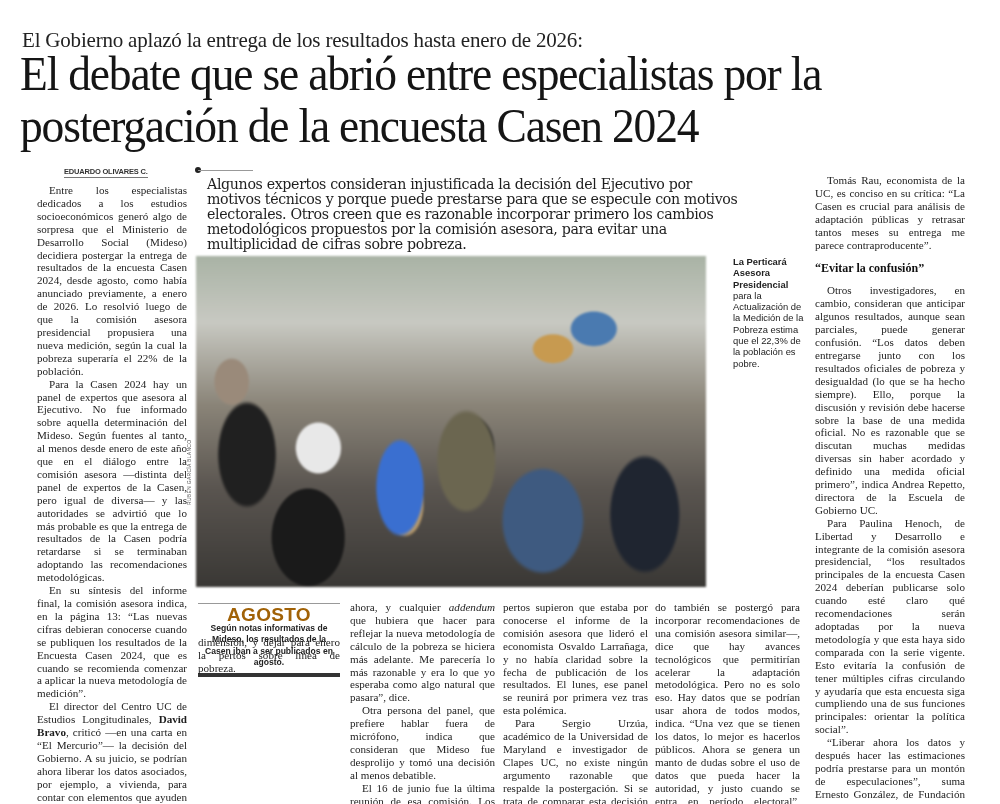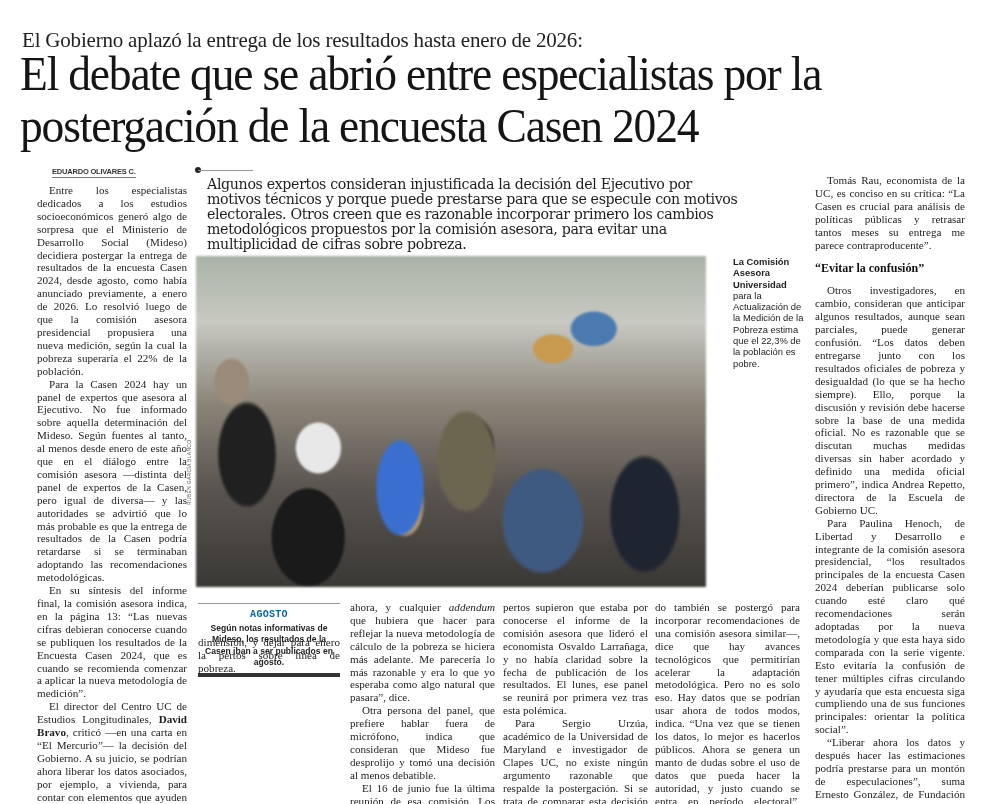--- a/index.html
+++ b/index.html
@@ -1,19 +1,19 @@
 <!DOCTYPE html>
 <html><head>
 <meta charset="utf-8">
 <style>
   html, body { margin:0; padding:0; background:#ffffff; }
   body { width:1000px; height:804px; position:relative; overflow:hidden; color:#1a1a1a; font-family:"DejaVu Serif", serif; }
   .kicker { position:absolute; left:22px; top:28px; font-family:"Liberation Serif", serif; font-size:21px; letter-spacing:-0.2px; color:#222; }
   .headline { position:absolute; left:20px; top:48px; width:970px; font-family:"Liberation Serif", serif; font-size:49px; line-height:52px; letter-spacing:-1.3px; color:#151515; transform:scaleX(0.93); transform-origin:left top; }
-  .byline { position:absolute; left:52px; top:167px; font-family:"Liberation Sans", sans-serif; font-size:7.5px; font-weight:bold; color:#333; border-bottom:1px solid #777; padding-bottom:1px; letter-spacing:-0.2px; }
+  .byline { position:absolute; left:64px; top:167px; font-family:"Liberation Sans", sans-serif; font-size:7.5px; font-weight:bold; color:#333; border-bottom:1px solid #777; padding-bottom:1px; letter-spacing:-0.2px; }
   .col { position:absolute; font-family:"Liberation Serif", serif; font-size:11.1px; line-height:12.9px; text-align:justify; color:#1d1d1d; }
   .col p { margin:0; text-indent:12px; }
   .col p.noindent { text-indent:0; }
   .col1 { left:37px; top:184px; width:150px; }
   .col2 { left:198px; top:636px; width:142px; }
   .col3 { left:350px; top:601px; width:145px; }
   .col4 { left:503px; top:601px; width:145px; }
   .col5 { left:655px; top:601px; width:145px; }
   .col6 { left:815px; top:174px; width:150px; }
   .subhead { font-family:"Liberation Serif", serif; font-weight:bold; font-size:12px; line-height:17px; margin:9px 0 7px 0; text-align:left; color:#111; }
@@ -34,38 +34,38 @@
       radial-gradient(ellipse 30px 40px at 7% 38%, #9a8a7a 55%, transparent 60%),
       radial-gradient(ellipse 40px 30px at 78% 22%, #4a7ab0 55%, transparent 60%),
       radial-gradient(ellipse 35px 25px at 70% 28%, #c79a50 55%, transparent 60%),
       linear-gradient(180deg, #a9b3a5 0%, #c8c9c2 20%, #8a8478 45%, #5a5550 70%, #3a3835 100%);
     filter:blur(1.2px);
   }
   .photo-credit { position:absolute; left:186px; top:505px; width:70px; transform:rotate(-90deg); transform-origin:left top; font-family:"Liberation Sans", sans-serif; font-size:5px; color:#555; letter-spacing:0.3px; }
   .photo-caption { position:absolute; left:733px; top:256px; width:75px; font-family:"Liberation Sans", sans-serif; font-size:9.4px; line-height:11.3px; color:#222; }
   .photo-caption b { font-weight:bold; }
   .pull { position:absolute; left:198px; top:603px; width:142px; text-align:center; border-top:1px solid #999; padding-top:4px; }
-  .pull-title { font-family:Liberation Mono, monospace; font-weight:bold; font-size:10px; color:#0369a1; letter-spacing:0.3px; line-height:14px; }
+  .pull-title { font-family:Liberation Sans, sans-serif; font-weight:bold; font-size:19px; color:#a16207; letter-spacing:0.3px; line-height:14px; }
   .pull-text { font-family:"Liberation Sans", sans-serif; font-weight:bold; font-size:9.3px; line-height:11.3px; color:#222; margin-top:1px; transform:scaleX(0.92); transform-origin:center; }
   .pull-bar { margin-top:5px; height:4px; background:#333; }
 </style>
 </head>
 <body>
 
 <div class="kicker">El Gobierno aplazó la entrega de los resultados hasta enero de 2026:</div>
 <div class="headline">El debate que se abrió entre especialistas por la postergación de la encuesta Casen 2024</div>
 <div class="byline">EDUARDO OLIVARES C.</div>
 
 <div class="deck-dot"></div>
 <div class="deck-rule"></div>
 <div class="deck">Algunos expertos consideran injustificada la decisión del Ejecutivo por motivos técnicos y porque puede prestarse para que se especule con motivos electorales. Otros creen que es razonable incorporar primero los cambios metodológicos propuestos por la comisión asesora, para evitar una multiplicidad de cifras sobre pobreza.</div>
 
 <div class="photo"></div>
 <div class="photo-credit">RUBÉN GARCÍA BLANCO</div>
-<div class="photo-caption"><b>La Comisión Asesora Universidad</b><span> para la Actualización de la Medición de la Pobreza estima que el 22,3% de la población es pobre.</span></div>
+<div class="photo-caption"><b>La Perticará Asesora Presidencial</b><span> para la Actualización de la Medición de la Pobreza estima que el 22,3% de la población es pobre.</span></div>
 
 <div class="col col1">
   <p>Entre los especialistas dedicados a los estudios socioeconómicos generó algo de sorpresa que el Ministerio de Desarrollo Social (Mideso) decidiera postergar la entrega de resultados de la encuesta Casen 2024, desde agosto, como había anunciado previamente, a enero de 2026. Lo resolvió luego de que la comisión asesora presidencial propusiera una nueva medición, según la cual la pobreza superaría el 22% de la población.</p>
   <p>Para la Casen 2024 hay un panel de expertos que asesora al Ejecutivo. No fue informado sobre aquella determinación del Mideso. Según fuentes al tanto, al menos desde enero de este año que en el diálogo entre la comisión asesora —distinta del panel de expertos de la Casen, pero igual de diversa— y las autoridades se advirtió que lo más probable es que la entrega de resultados de la Casen podría retardarse si se terminaban adoptando las recomendaciones metodológicas.</p>
   <p>En su síntesis del informe final, la comisión asesora indica, en la página 13: “Las nuevas cifras debieran conocerse cuando se publiquen los resultados de la Encuesta Casen 2024, que es cuando se recomienda comenzar a aplicar la nueva metodología de medición”.</p>
   <p><span>El director del Centro UC de Estudios Longitudinales, </span><b>David Bravo</b><span>, criticó —en una carta en “El Mercurio”— la decisión del Gobierno. A su juicio, se podrían ahora liberar los datos asociados, por ejemplo, a vivienda, para contar con elementos que ayuden a investigar mejor esa</span></p>
 </div>
 
 <div class="pull">
   <div class="pull-title">AGOSTO</div>
@@ -86,18 +86,18 @@
 <div class="col col4">
   <p class="noindent">pertos supieron que estaba por conocerse el informe de la comisión asesora que lideró el economista Osvaldo Larrañaga, y no había claridad sobre la fecha de publicación de los resultados. El lunes, ese panel se reunirá por primera vez tras esta polémica.</p>
   <p>Para Sergio Urzúa, académico de la Universidad de Maryland e investigador de Clapes UC, no existe ningún argumento razonable que respalde la postergación. Si se trata de comparar esta decisión con la de 2014 —cuan-</p>
 </div>
 
 <div class="col col5">
   <p class="noindent">do también se postergó para incorporar recomendaciones de una comisión asesora similar—, dice que hay avances tecnológicos que permitirían acelerar la adaptación metodológica. Pero no es solo eso. Hay datos que se podrían usar ahora de todos modos, indica. “Una vez que se tienen los datos, lo mejor es hacerlos públicos. Ahora se genera un manto de dudas sobre el uso de datos que pueda hacer la autoridad, y justo cuando se entra en período electoral”, observa.</p>
 </div>
 
 <div class="col col6">
-  <p>Tomás Rau, economista de la UC, es conciso en su crítica: “La Casen es crucial para análisis de políticas públicas y retrasar tantos meses su entrega me parece contraproducente”.</p>
+  <p>Tomás Rau, economista de la UC, es conciso en su crítica: “La Casen es crucial para análisis de adaptación públicas y retrasar tantos meses su entrega me parece contraproducente”.</p>
   <div class="subhead">“Evitar la confusión”</div>
   <p>Otros investigadores, en cambio, consideran que anticipar algunos resultados, aunque sean parciales, puede generar confusión. “Los datos deben entregarse junto con los resultados oficiales de pobreza y desigualdad (lo que se ha hecho siempre). Ello, porque la discusión y revisión debe hacerse sobre la base de una medida oficial. No es razonable que se discutan muchas medidas diversas sin haber acordado y definido una medida oficial primero”, indica Andrea Repetto, directora de la Escuela de Gobierno UC.</p>
   <p>Para Paulina Henoch, de Libertad y Desarrollo e integrante de la comisión asesora presidencial, “los resultados principales de la encuesta Casen 2024 deberían publicarse solo cuando esté claro qué recomendaciones serán adoptadas por la nueva metodología y que esta haya sido comparada con la serie vigente. Esto evitaría la confusión de tener múltiples cifras circulando y ayudaría que esta encuesta siga cumpliendo una de sus funciones principales: orientar la política social”.</p>
   <p>“Liberar ahora los datos y después hacer las estimaciones podría prestarse para un montón de especulaciones”, suma Ernesto González, de Fundación Superación de la Pobreza. “Esto es una política de Estado. Hay que desligarla del diálogo político, de que vayan a surgir sospechas, y dedicarse a lo que importa: saber y actualizar las expresiones de pobreza en Chile”, sostiene.</p>
 </div>
 
 </body></html>

